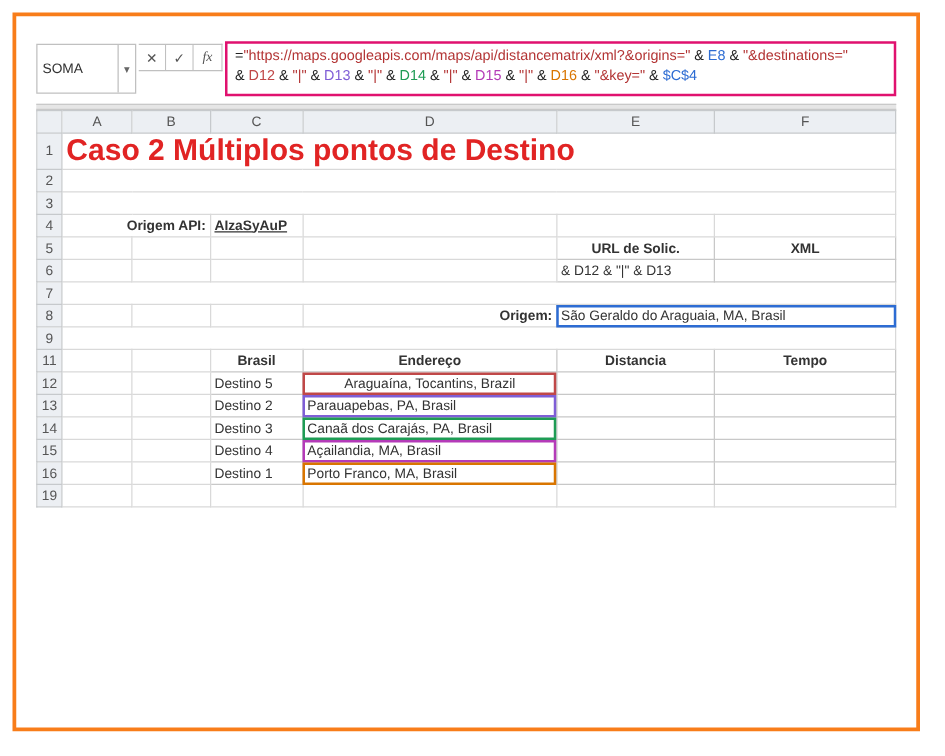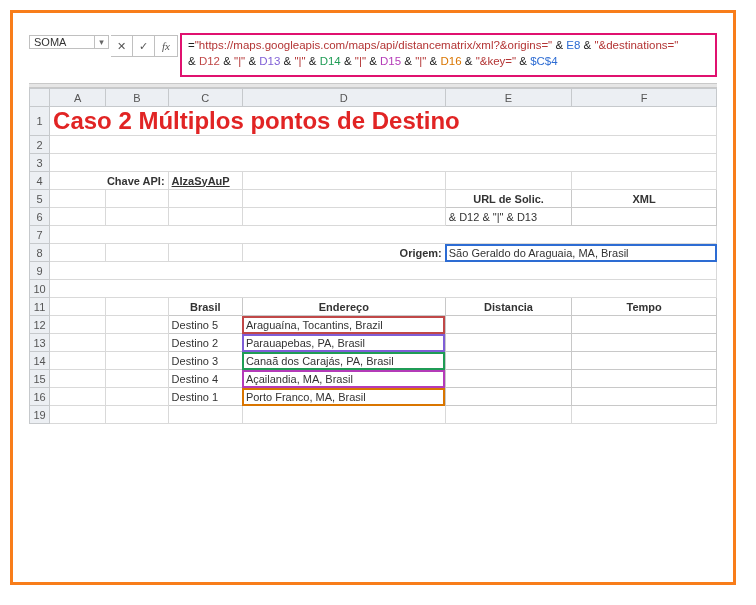--- a/index.html
+++ b/index.html
@@ -1,19 +1,19 @@
 <!DOCTYPE html>
 <html><head>
 <meta charset="utf-8">
 <style>
   * { margin:0; padding:0; box-sizing:border-box; }
   body { background:#fff; font-family:"Segoe UI",Arial,sans-serif; font-size:12px; }
   .frame { margin:10px; border:3px solid #f87d1a; background:#fff; padding:20px 16px 30px 16px; width:726px; height:575px; }
   .toolbar { display:flex; align-items:stretch; gap:2px; height:48px; }
-  .namebox-wrap{ display:flex; align-items:center; border:1px solid #c0c0c0; background:#fff; height:14px; margin-top:2px; }
+  .namebox-wrap{ display:flex; align-items:center; border:1px solid #c0c0c0; background:#fff; height:40px; margin-top:2px; }
   .namebox { width:64px; border:none; font-size:11px; padding:0 4px; outline:none; background:transparent; color:#333; }
   .name-drop { width:14px; display:flex; align-items:center; justify-content:center; color:#666; border-left:1px solid #c0c0c0; height:100%; font-size:9px;}
   .fx-btns { display:flex; border:1px solid #c0c0c0; border-left:none; height:22px; margin-top:2px; }
   .fx-btn { width:22px; display:flex; align-items:center; justify-content:center; color:#555; border-right:1px solid #c0c0c0; font-size:11px; background:#fff; }
   .fx-btn:last-child { border-right:none; }
   .fx-sym { font-style:italic; font-family:"Times New Roman",serif; }
   .formula-box { flex:1; border:2px solid #e0116f; padding:2px 6px; font-size:11.5px; line-height:16px; color:#222; height:44px; overflow:hidden; }
   .formula-box .txt{ color:#b33434; }
   .formula-box .c-e8{ color:#2d6cd3; }
   .formula-box .c-d12{ color:#c04848; }
@@ -34,21 +34,21 @@
   col.cA{ width:56px; } col.cB{ width:62px; } col.cC{ width:74px; }
   col.cD{ width:202px; } col.cE{ width:126px; } col.cF{ width:144px; }
 
   .title-text{ color:#e12424; font-weight:bold; font-size:24px; font-family:"Century Gothic",Arial,sans-serif;}
   .label-right{ text-align:right; font-weight:bold; color:#4b4b4b; font-size:12px;}
   .sel-cell{ border:1.5px solid #9a9a9a !important; font-weight:bold; color:#222; font-size:12px;}
   .hdr-cell{ text-align:center; font-weight:bold; color:#4b4b4b; border:1px solid #c8c8c8 !important; font-size:12px;}
   .bordered{ border:1px solid #c8c8c8 !important; font-size:12px; color:#4b4b4b; font-family:"Century Gothic",Arial,sans-serif;}
   .overflow td{ overflow:visible; }
   .hl-blue  { outline:2px solid #2d6cd3; outline-offset:-2px; }
-  .hl-red   { outline:2px solid #c04848; outline-offset:-2px; }
+  .hl-red   { outline:2px solid #c04848; outline-offset:-2px;text-align:center; }
   .hl-purple{ outline:2px solid #7f5ed6; outline-offset:-2px; }
   .hl-green { outline:2px solid #1f9c55; outline-offset:-2px; }
   .hl-pink  { outline:2px solid #b43bb8; outline-offset:-2px; }
   .hl-orange{ outline:2px solid #d97500; outline-offset:-2px; }
   .dashref{ border:1.5px dashed #2d6cd3 !important;text-decoration:underline; }
   .ed-cell{ font-size:12px; }
 </style>
 </head>
 <body>
 <div class="frame">
@@ -102,21 +102,21 @@
   <tr>
             <th class="rhdr">2</th>
             <td colspan="6"></td>
           </tr>
   <tr>
             <th class="rhdr">3</th>
             <td colspan="6"></td>
           </tr>
   <tr>
             <th class="rhdr">4</th>
-    <td colspan="2" class="label-right">Chave API:</td>
+    <td colspan="2" class="label-right">Origem API:</td>
     <td class="sel-cell dashref">AIzaSyAuP</td>
     <td></td>
             <td></td>
             <td></td>
           </tr>
   <tr>
             <th class="rhdr">5</th>
     <td></td>
             <td></td>
             <td></td>
@@ -140,24 +140,20 @@
   <tr class="overflow">
             <th class="rhdr">8</th>
     <td></td>
             <td></td>
             <td></td>
     <td class="label-right">Origem:</td>
     <td colspan="2" class="bordered hl-blue">São Geraldo do Araguaia, MA, Brasil</td>
           </tr>
   <tr>
             <th class="rhdr">9</th>
-            <td colspan="6"></td>
-          </tr>
-  <tr>
-            <th class="rhdr">10</th>
             <td colspan="6"></td>
           </tr>
   <tr>
             <th class="rhdr">11</th>
     <td></td>
             <td></td>
     <td class="hdr-cell">Brasil</td>
     <td class="hdr-cell">Endereço</td>
     <td class="hdr-cell">Distancia</td>
     <td class="hdr-cell">Tempo</td>

